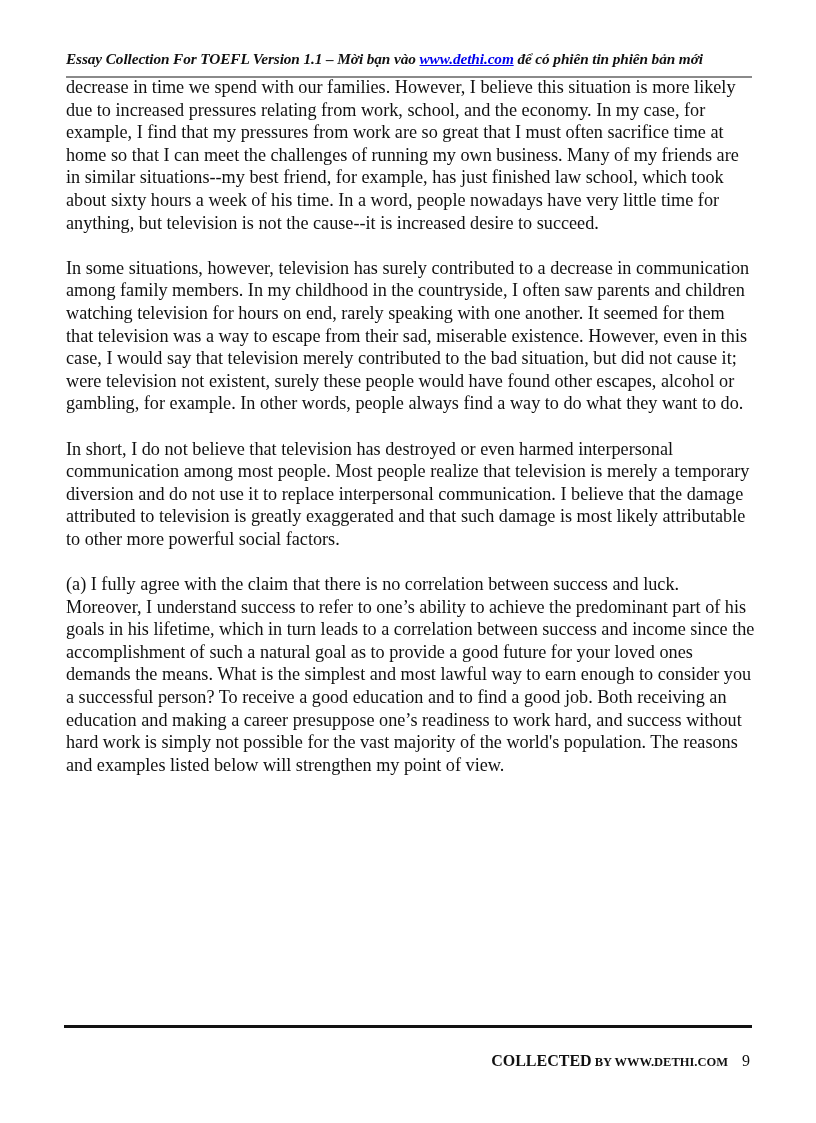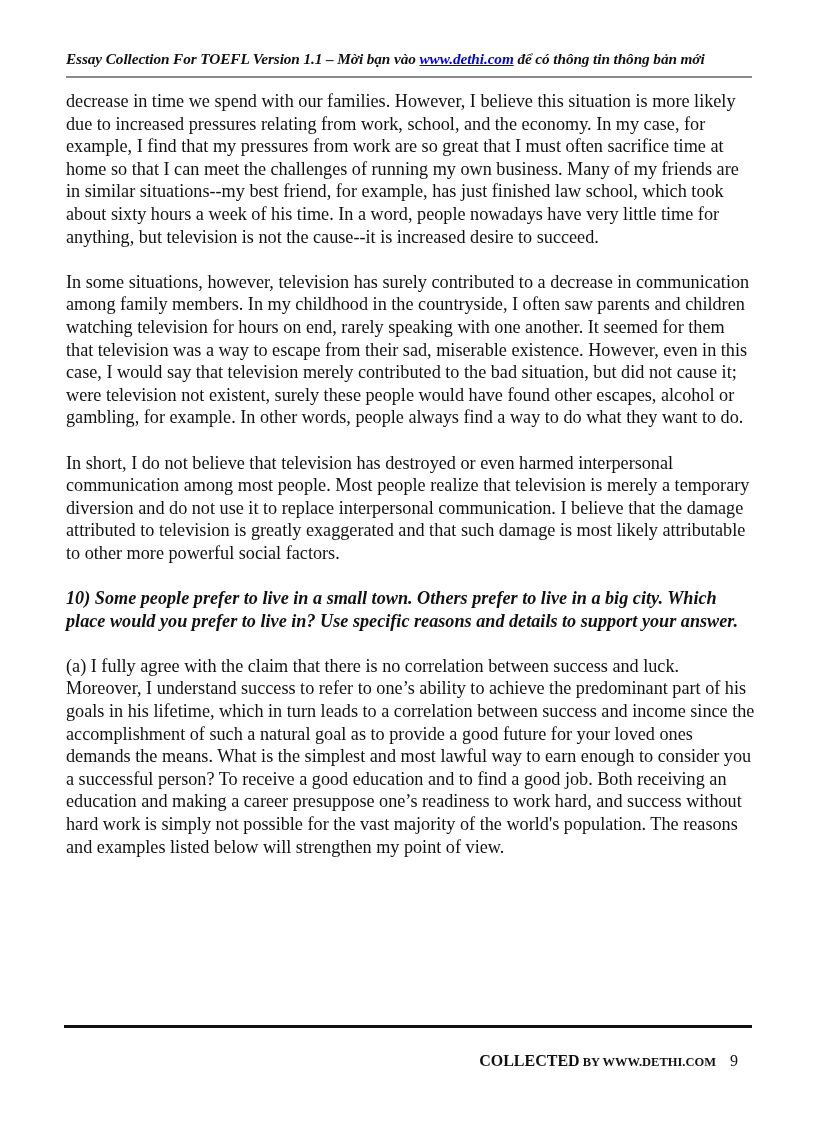--- a/index.html
+++ b/index.html
@@ -1,39 +1,38 @@
 <!DOCTYPE html>
 <html><head>
 <meta charset="utf-8">
 <style>
   html, body { margin: 0; padding: 0; background: #ffffff; }
   body { width: 816px; height: 1123px; position: relative; overflow: hidden; font-family: "Liberation Serif", serif; color: #111; }
   .header { position: absolute; left: 66px; top: 50px; width: 686px; font-style: italic; font-weight: bold; font-size: 15.3px; white-space: nowrap; letter-spacing: -0.1px; }
   .header a { color: #0000ee; text-decoration: underline; }
   .header-rule { position: absolute; left: 66px; top: 76px; width: 686px; height: 2px; background: #8a8a8a; }
-  .content { position: absolute; left: 66px; top: 90px; width: 690px; font-size: 18.2px; line-height: 22.6px; }
+  .content { position: absolute; left: 66px; top: 76px; width: 690px; font-size: 18.2px; line-height: 22.6px; }
   .content p { margin: 0 0 22.6px 0; }
   .q { font-weight: bold; font-style: italic; }
   .footer-rule { position: absolute; left: 64px; top: 1025px; width: 688px; height: 3px; background: #111; }
-  .footer { position: absolute; right: 78px; top: 1052px; font-weight: bold; font-size: 16px; white-space: nowrap; }
+  .footer { position: absolute; right: 66px; top: 1052px; font-weight: bold; font-size: 16px; white-space: nowrap; }
   .footer .sm { font-size: 12.5px; }
   .footer .num { font-weight: normal; font-size: 16px; margin-left: 14px; }
 </style>
 </head>
 <body>
 
 <div class="header">
-  <span>Essay Collection For TOEFL Version 1.1 – Mời bạn vào </span><a>www.dethi.com</a><span> để có thông tin thông bản mới</span>
+  <span>Essay Collection For TOEFL Version 1.1 – Mời bạn vào </span><a>www.dethi.com</a><span> để có phiên tin phiên bản mới</span>
 </div>
 <div class="header-rule"></div>
 
 <div class="content">
   <p>decrease in time we spend with our families. However, I believe this situation is more likely due to increased pressures relating from work, school, and the economy. In my case, for example, I find that my pressures from work are so great that I must often sacrifice time at home so that I can meet the challenges of running my own business. Many of my friends are in similar situations--my best friend, for example, has just finished law school, which took about sixty hours a week of his time. In a word, people nowadays have very little time for anything, but television is not the cause--it is increased desire to succeed.</p>
   <p>In some situations, however, television has surely contributed to a decrease in communication among family members. In my childhood in the countryside, I often saw parents and children watching television for hours on end, rarely speaking with one another. It seemed for them that television was a way to escape from their sad, miserable existence. However, even in this case, I would say that television merely contributed to the bad situation, but did not cause it; were television not existent, surely these people would have found other escapes, alcohol or gambling, for example. In other words, people always find a way to do what they want to do.</p>
   <p>In short, I do not believe that television has destroyed or even harmed interpersonal communication among most people. Most people realize that television is merely a temporary diversion and do not use it to replace interpersonal communication. I believe that the damage attributed to television is greatly exaggerated and that such damage is most likely attributable to other more powerful social factors.</p>
-  <p class="q">10) Some people prefer to live in a small town. Others prefer to live in a big city. Which place would you prefer to live in? Use specific reasons and details to support your answer.</p>
   <p>(a) I fully agree with the claim that there is no correlation between success and luck. Moreover, I understand success to refer to one’s ability to achieve the predominant part of his goals in his lifetime, which in turn leads to a correlation between success and income since the accomplishment of such a natural goal as to provide a good future for your loved ones demands the means. What is the simplest and most lawful way to earn enough to consider you a successful person? To receive a good education and to find a good job. Both receiving an education and making a career presuppose one’s readiness to work hard, and success without hard work is simply not possible for the vast majority of the world's population. The reasons and examples listed below will strengthen my point of view.</p>
 </div>
 
 <div class="footer-rule"></div>
 <div class="footer">
   <span>COLLECTED</span><span class="sm"> BY </span><span class="sm">WWW.DETHI.COM</span><span class="num">9</span>
 </div>
 
 </body></html>

